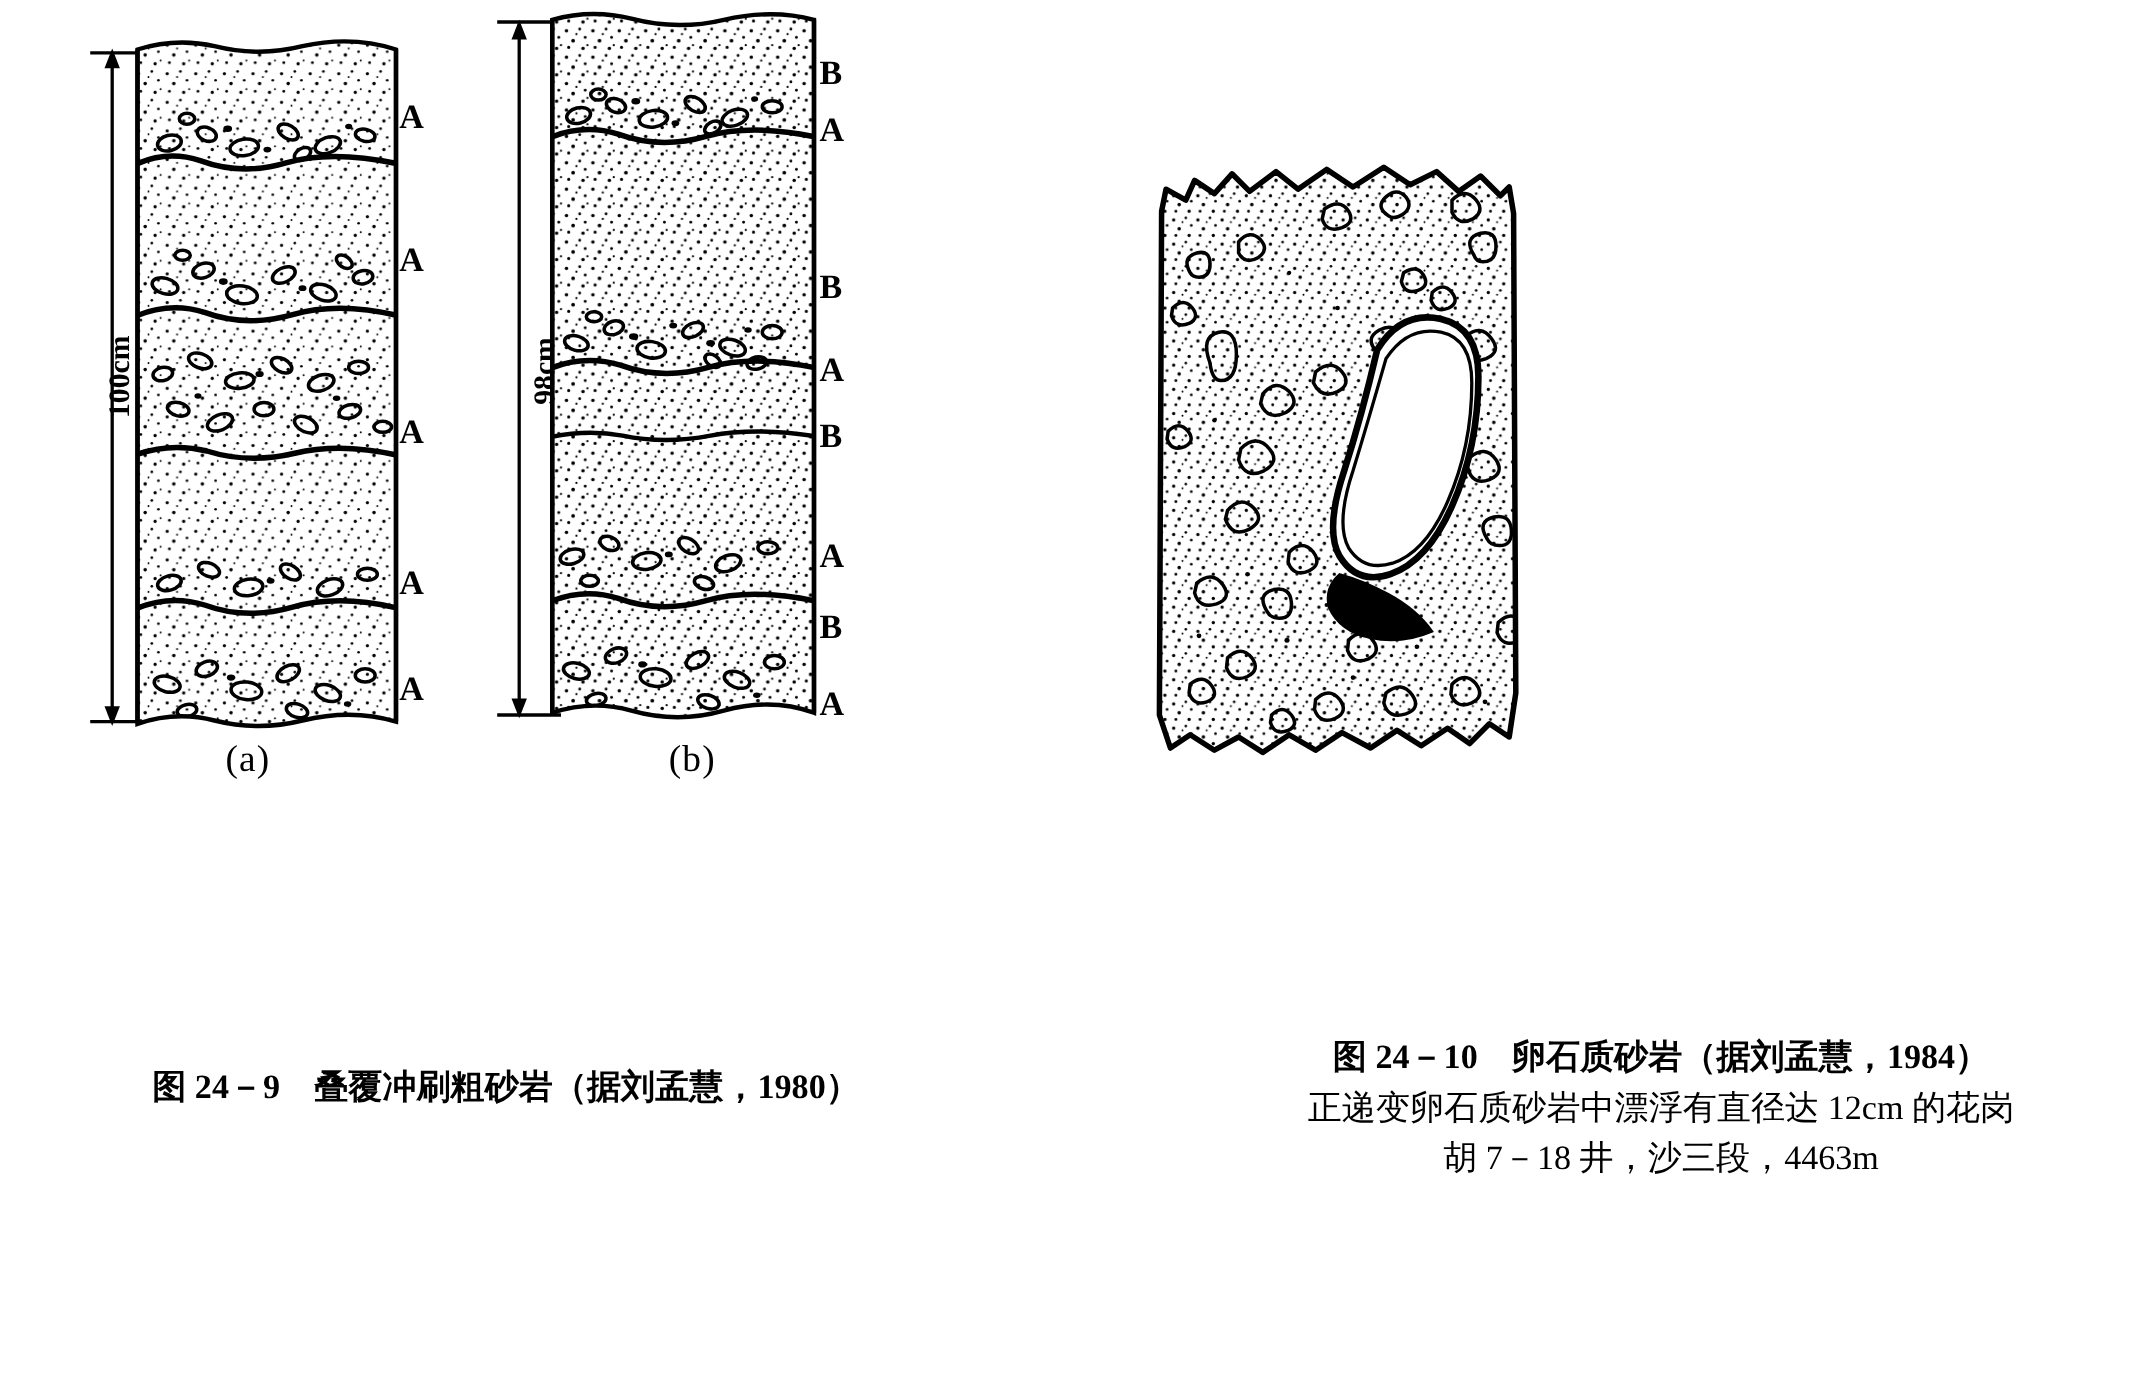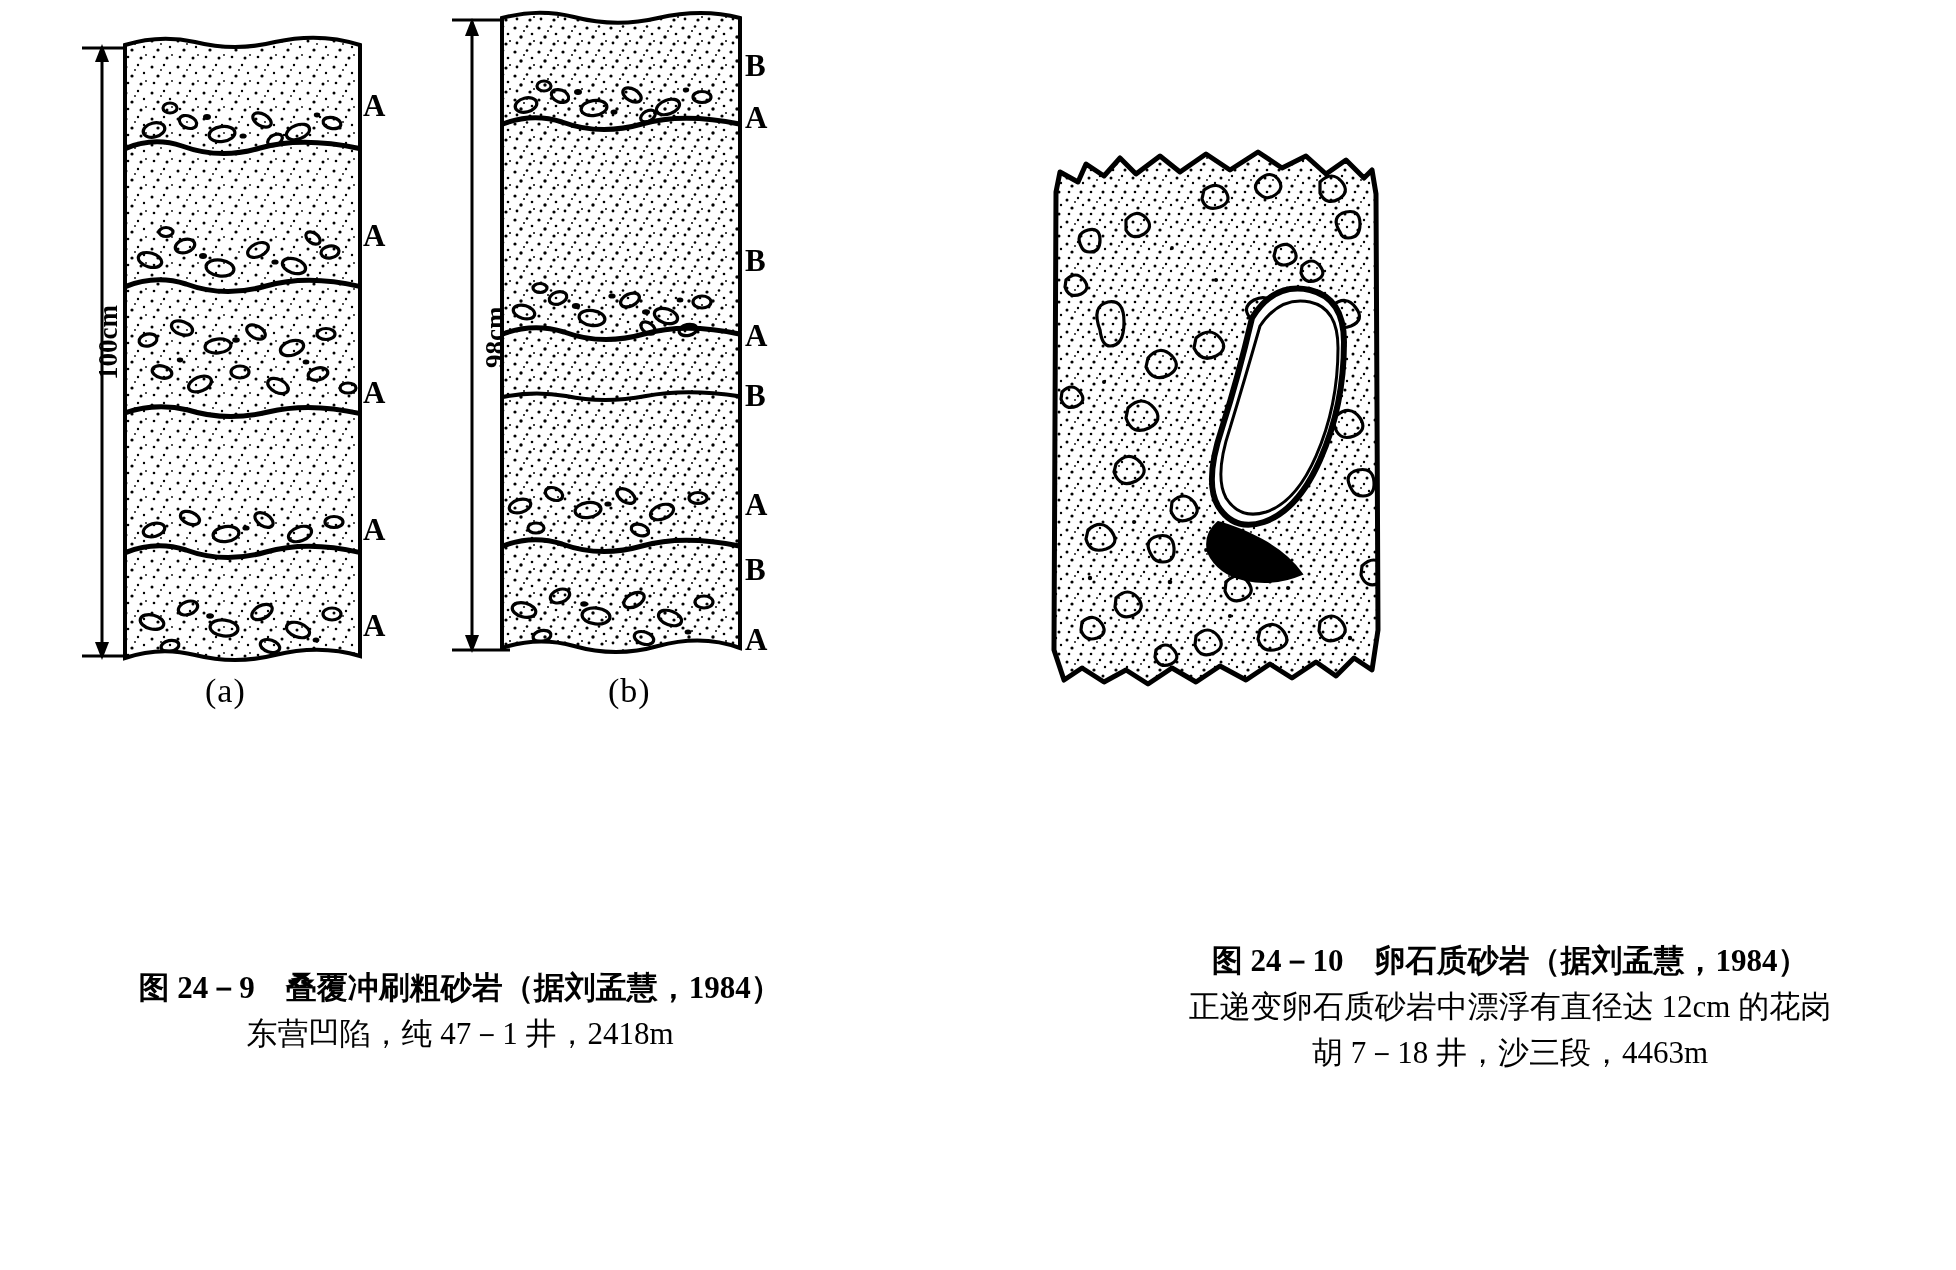--- a/index.html
+++ b/index.html
@@ -361,22 +361,21 @@
       <path d="M36,62 L40,42 L58,52 L66,34 L84,46 L100,28 L116,44 L140,26 L160,42
                L186,24 L210,40 L238,22 L262,38 L286,26 L306,44 L326,30 L344,48
                L352,40 L356,64
                L358,500 L352,540 L334,528 L316,546 L296,532 L272,548 L250,534
                L226,550 L200,536 L176,552 L152,538 L128,554 L106,540 L84,552
                L62,538 L44,550 L34,520 Z" fill="none" stroke="#000" stroke-width="5" stroke-linejoin="round"></path>
     </svg>
   </div>
 
   <div class="caption" id="cap-left">
-    <span class="cap-line cap-head">图 24－9　叠覆冲刷粗砂岩（据刘孟慧，1984）</span>
-    <span class="cap-line">东营凹陷，纯 47－1 井，2418m</span>
+    <span class="cap-line cap-head">图 24－9　叠覆冲刷粗砂岩（据刘孟慧，1980）</span>
   </div>
 
   <div class="caption" id="cap-right">
     <span class="cap-line cap-head">图 24－10　卵石质砂岩（据刘孟慧，1984）</span>
     <span class="cap-line">正递变卵石质砂岩中漂浮有直径达 12cm 的花岗</span>
     <span class="cap-line">胡 7－18 井，沙三段，4463m</span>
   </div>
 
 </div>
 

